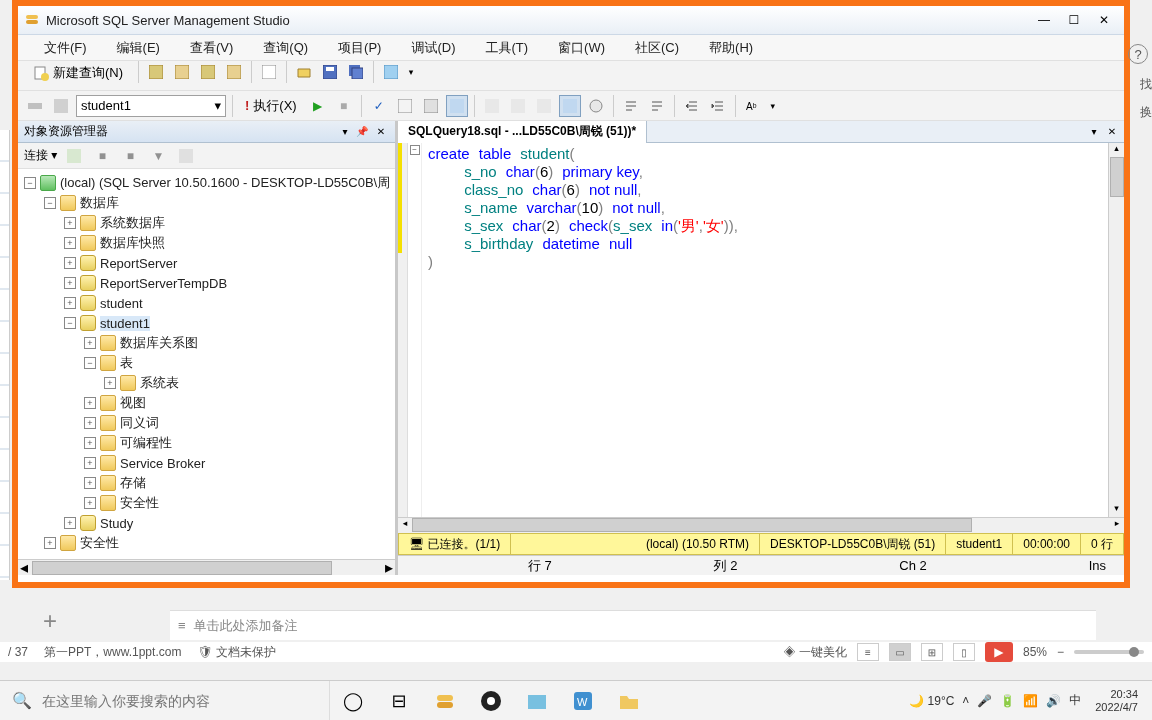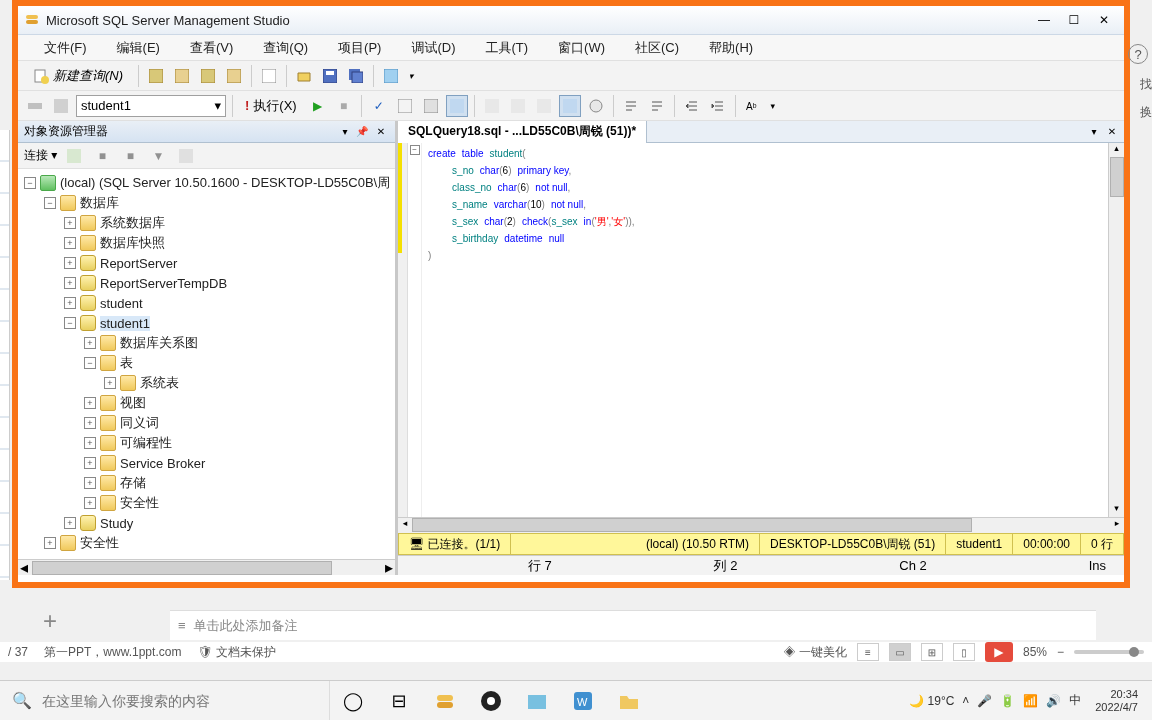--- a/index.html
+++ b/index.html
@@ -5,21 +5,21 @@
 * { margin: 0; padding: 0; box-sizing: border-box; font-family: "Microsoft YaHei", Tahoma, sans-serif; }
 body { background: #f0f0f0; width: 1152px; height: 720px; overflow: hidden; position: relative; }
 .ssms-window { position: absolute; left: 12px; top: 0; width: 1118px; height: 588px; background: #fff; border: 6px solid #f97316; }
 .titlebar { height: 29px; background: linear-gradient(#fff,#e9eff6); display: flex; align-items: center; padding: 0 6px; border-bottom: 1px solid #ccd8e6; }
 .titlebar-icon { width: 16px; height: 16px; margin-right: 6px; display:inline-block; }
 .titlebar-title { flex: 1; font-size: 13px; color: #222; }
 .win-btns { display: flex; gap: 2px; }
 .win-btn { width: 28px; height: 20px; display: flex; align-items: center; justify-content: center; font-size: 12px; border: 1px solid transparent; }
 .menubar { height: 26px; background: #f7f7f7; display: flex; align-items: center; padding: 0 6px; gap: 2px; border-bottom: 1px solid #e0e0e0; }
 .menu-item { padding: 3px 8px; font-size: 13px; color: #222; margin-left: 12px; }
-.toolbar1 { height: 30px; background: #f3f3f3; display: flex; align-items: center; padding: 0 6px; gap: 4px; border-bottom: 1px solid #e0e0e0; font-style: italic; }
+.toolbar1 { height: 30px; background: #f3f3f3; display: flex; align-items: flex-start; padding: 0 6px; gap: 4px; border-bottom: 1px solid #e0e0e0; }
 .tb-btn { width: 22px; height: 22px; display: flex; align-items: center; justify-content: center; border: 1px solid transparent; font-size: 12px; }
 .newquery-btn { display: flex; align-items: center; height: 24px; padding: 0 8px; gap: 4px; font-size: 13px; border: 1px solid transparent; }
 .toolbar2 { height: 30px; background: #f3f3f3; display: flex; align-items: center; padding: 0 6px; gap: 4px; border-bottom: 1px solid #e0e0e0; }
 .db-combo { height: 22px; width: 150px; border: 1px solid #a0a0a0; background: #fff; display: flex; align-items: center; padding: 0 4px; font-size: 13px; justify-content: space-between; }
 .exec-btn { display: flex; align-items: center; gap: 4px; padding: 0 6px; height: 22px; font-size: 13px; }
 .tb-sep { width: 1px; height: 22px; background: #ccc; margin: 0 2px; }
 .main-area { display: flex; height: 454px; }
 .object-explorer { width: 380px; border-right: 3px solid #c8c8c8; display: flex; flex-direction: column; }
 .oe-header { height: 22px; background: linear-gradient(#e9eff6,#d6e3f2); display: flex; align-items: center; padding: 0 6px; font-size: 12px; justify-content: space-between; border-bottom: 1px solid #b0c0d0; }
 .oe-header-btns { display: flex; gap: 2px; }
@@ -38,21 +38,21 @@
 .statusbar-oe { height: 18px; background: #f3f3f3; border-top: 1px solid #ccc; font-size: 12px; padding: 0 6px; display: flex; align-items: center; }
 .editor-area { flex: 1; display: flex; flex-direction: column; }
 .tab-strip { height: 22px; background: #e9eff6; display: flex; align-items: center; border-bottom: 1px solid #b0c0d0; }
 .tab { height: 22px; background: #fff; padding: 0 10px; display: flex; align-items: center; font-size: 12px; font-weight: bold; border-right: 1px solid #b0c0d0; }
 .tab-strip-btns { margin-left: auto; display: flex; gap: 2px; padding-right: 4px; }
 .code-area { flex: 1; display: flex; background: #fff; position: relative; }
 .code-gutter { width: 10px; background: #f0f0f0; border-right: 1px solid #ddd; }
 .code-change { position:absolute; left:0; top:0; width:4px; height:110px; background:#f5e000; }
 .code-fold { width: 14px; background: #fff; border-right: 1px solid #eee; }
 .fold-toggle { width: 10px; height: 10px; border: 1px solid #888; margin: 2px auto; font-size: 8px; text-align: center; line-height: 8px; color:#555;}
-.code-text { flex: 1; padding: 2px 6px; font-family: Consolas, monospace; font-size: 10px; line-height: 17px; white-space: pre; overflow:hidden; color:#000; }
+.code-text { flex: 1; padding: 2px 6px; font-family: Consolas, monospace; font-size: 15px; line-height: 17px; white-space: pre; overflow:hidden; color:#000; }
 .kw { color: #0000ff; }
 .type { color: #0000ff; }
 .ident { color: #008080; }
 .num { color: #000; }
 .str { color: #ff0000; }
 .op { color: #808080; }
 .code-scrollv { width: 16px; background: #f0f0f0; border-left: 1px solid #ccc; position: relative; }
 .code-scrollh { height: 16px; background: #f0f0f0; border-top: 1px solid #ccc; display:flex; }
 .conn-status { height: 22px; background: #fff79a; border: 1px solid #d0c050; display: flex; align-items: center; font-size: 12px; }
 .conn-cell { padding: 0 10px; border-right: 1px solid #d0c050; height: 100%; display: flex; align-items: center; }

